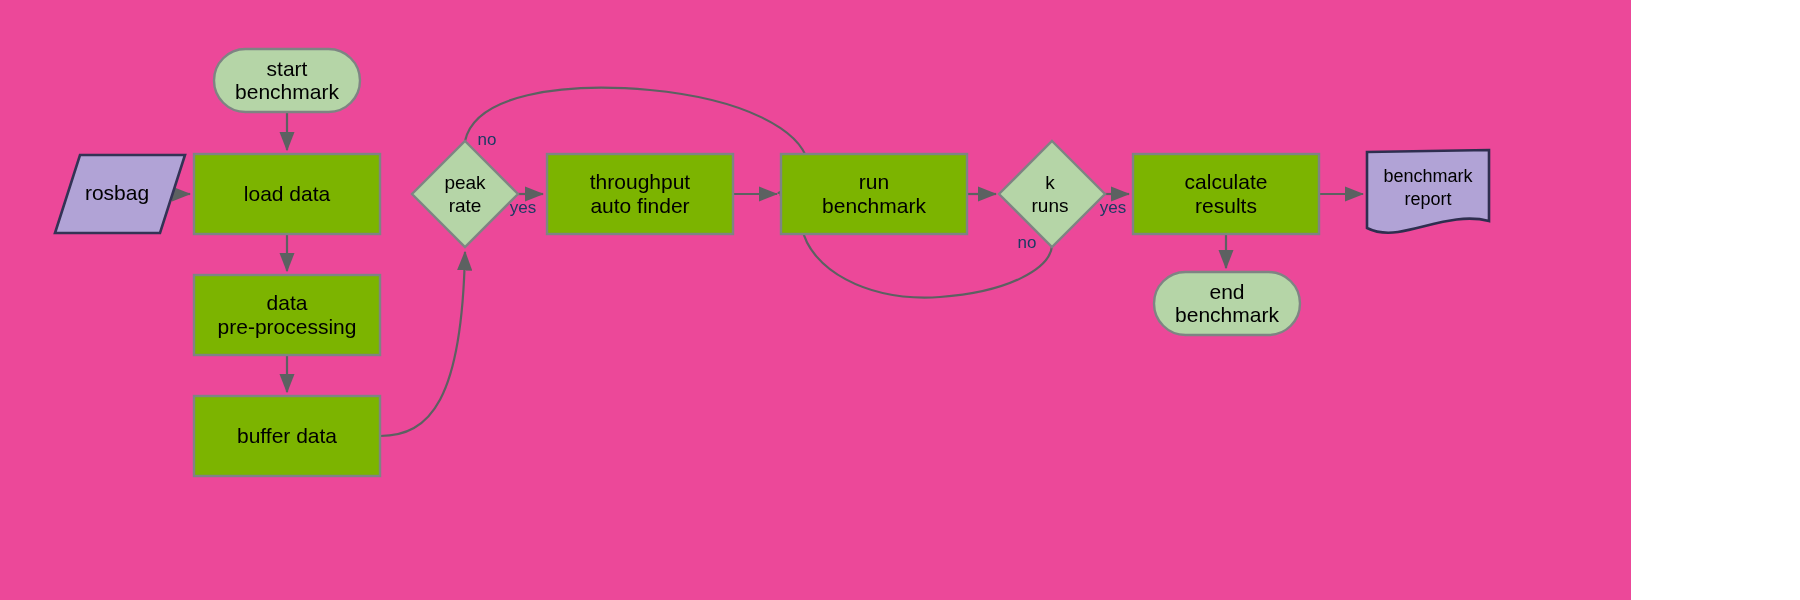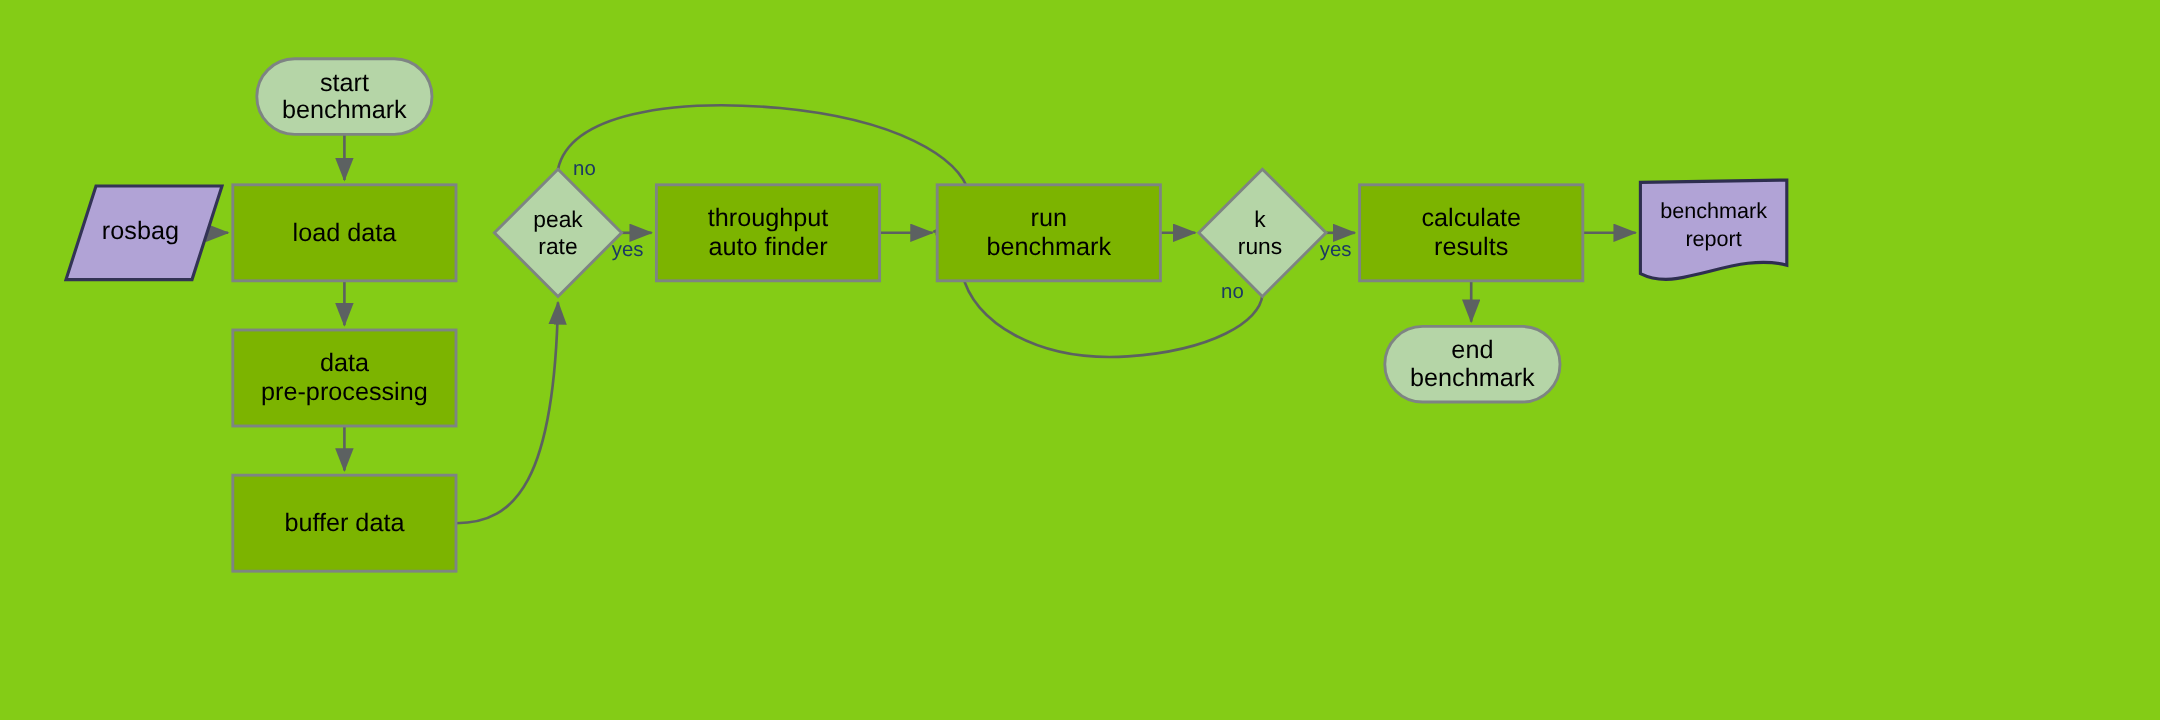--- a/index.html
+++ b/index.html
@@ -8,23 +8,23 @@
     background: #ffffff;
   }
   body {
     width: 1800px;
     height: 600px;
     font-family: "Liberation Sans", sans-serif;
     overflow: hidden;
   }
   #diagram-root {
     position: relative;
-    width: 1800px;
+    width: 1631px;
     height: 600px;
-    background: #84cc16;
+    background: #ec4899;
   }
   svg.flow {
     position: absolute;
     left: 0;
     top: 0;
     width: 1800px;
     height: 600px;
   }
   .node-label {
     font-family: "Liberation Sans", sans-serif;

